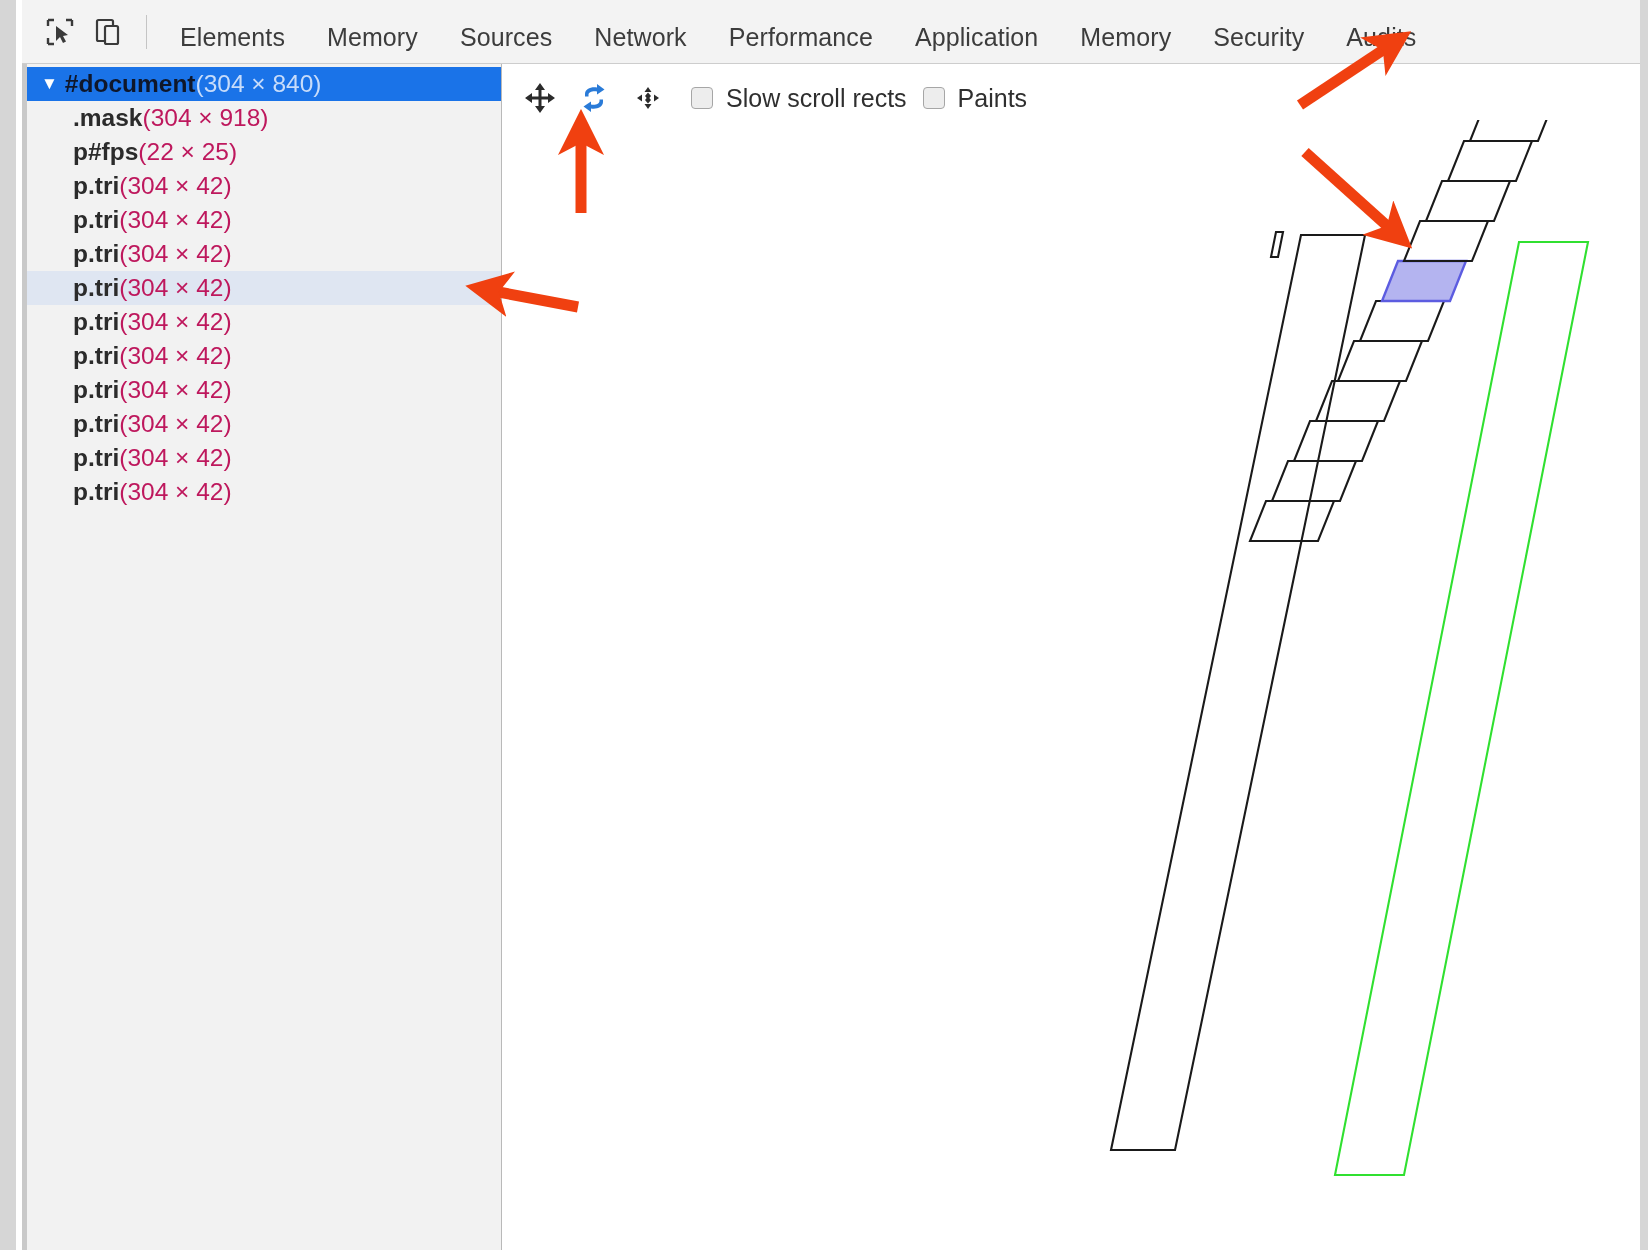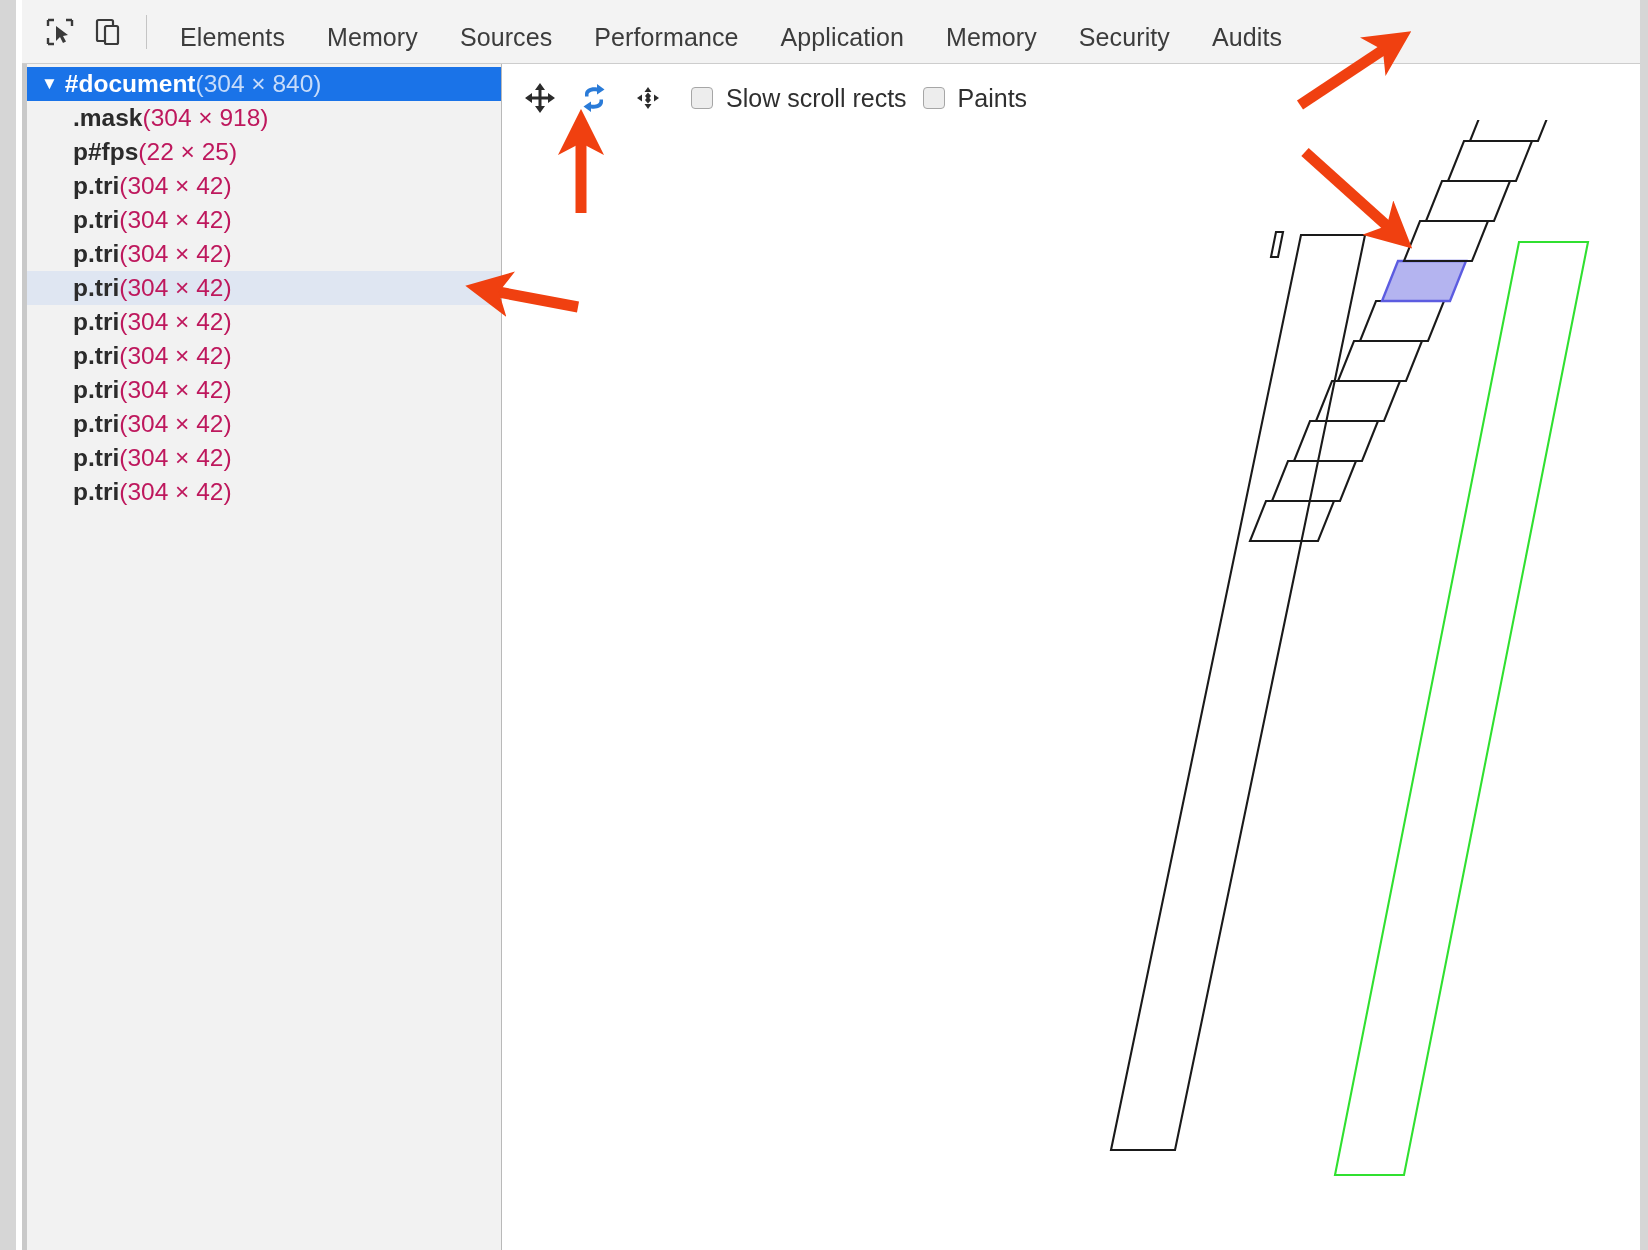--- a/index.html
+++ b/index.html
@@ -155,21 +155,21 @@
     display: inline-block;
     font-size: 17px;
     margin-right: 7px;
     line-height: 1;
     transform: translateY(-1px);
   }
   .tree-row .node-name {
     font-weight: bold;
     color: #2b2b2b;
   }
-  .tree-row.root .node-name { color: #ffffff; }
+  .tree-row.root .node-name { color: #0f172a; }
   .tree-row .node-dims {
     color: #be185d;
     font-weight: normal;
   }
   .tree-row.root .node-dims { color: #c7dcfa; }
   .tree-row .indent { display: inline-block; width: 44px; }
 
   
   .layers-panel {
     position: absolute;
@@ -268,20 +268,23 @@
 
     <div class="tabs">
       <div class="tab">
           <span>Elements</span>
         </div>
       <div class="tab">
           <span>Memory</span>
         </div>
       <div class="tab">
           <span>Sources</span>
+        </div>
+      <div class="tab">
+          <span>Network</span>
         </div>
       <div class="tab">
           <span>Performance</span>
         </div>
       <div class="tab">
           <span>Application</span>
         </div>
       <div class="tab">
           <span>Memory</span>
         </div>

